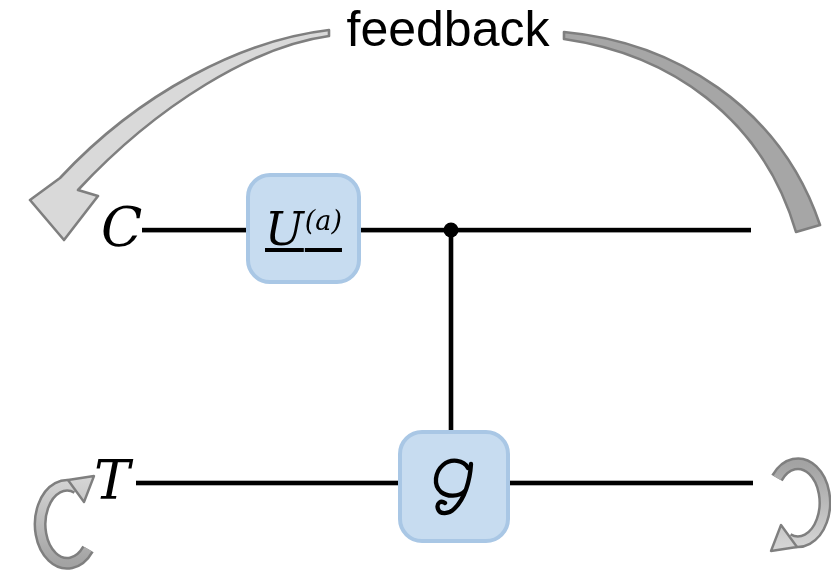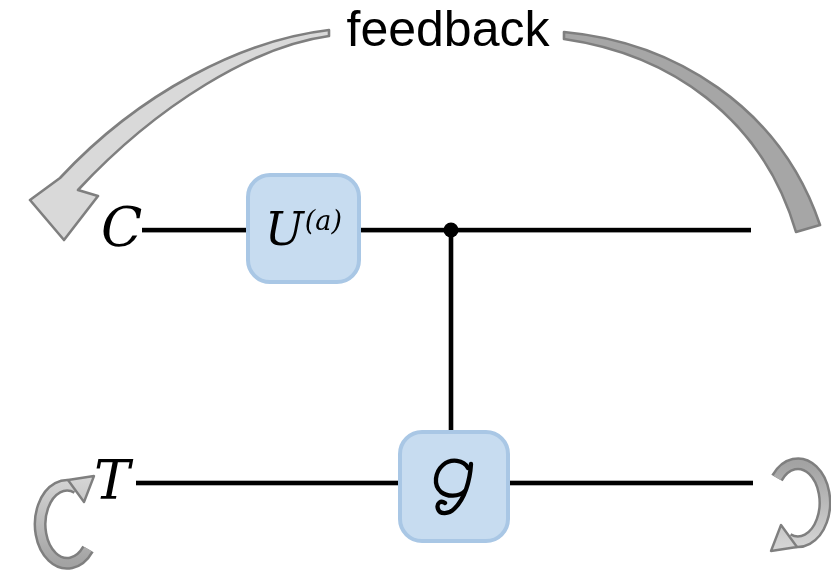--- a/index.html
+++ b/index.html
@@ -35,21 +35,21 @@
   .gate {
     position: absolute;
     box-sizing: border-box;
     background: var(--gateFill, #c7dcf0);
     border: 4px solid var(--gateBorder, #a9c7e5);
     border-radius: 24px;
     display: flex;
     align-items: center;
     justify-content: center;
   }
-  .gate.ua { left: 228px; top: 173px; width: 115px; height: 111px; }
+  .gate.ua { left: 228px; top: 173px; width: 115px; height: 111px; text-decoration: underline; }
   .gate.ub { left: 535px; top: 173px; width: 115px; height: 112px; }
   .gate.g  { left: 380px; top: 430px; width: 112px; height: 113px; }
   .gate-label {
     font: italic 400 46px/1 "DejaVu Serif", serif;
     color: #000;
     white-space: nowrap;
   }
   .gate-label sup {
     font-size: 27px;
     vertical-align: 15px;

